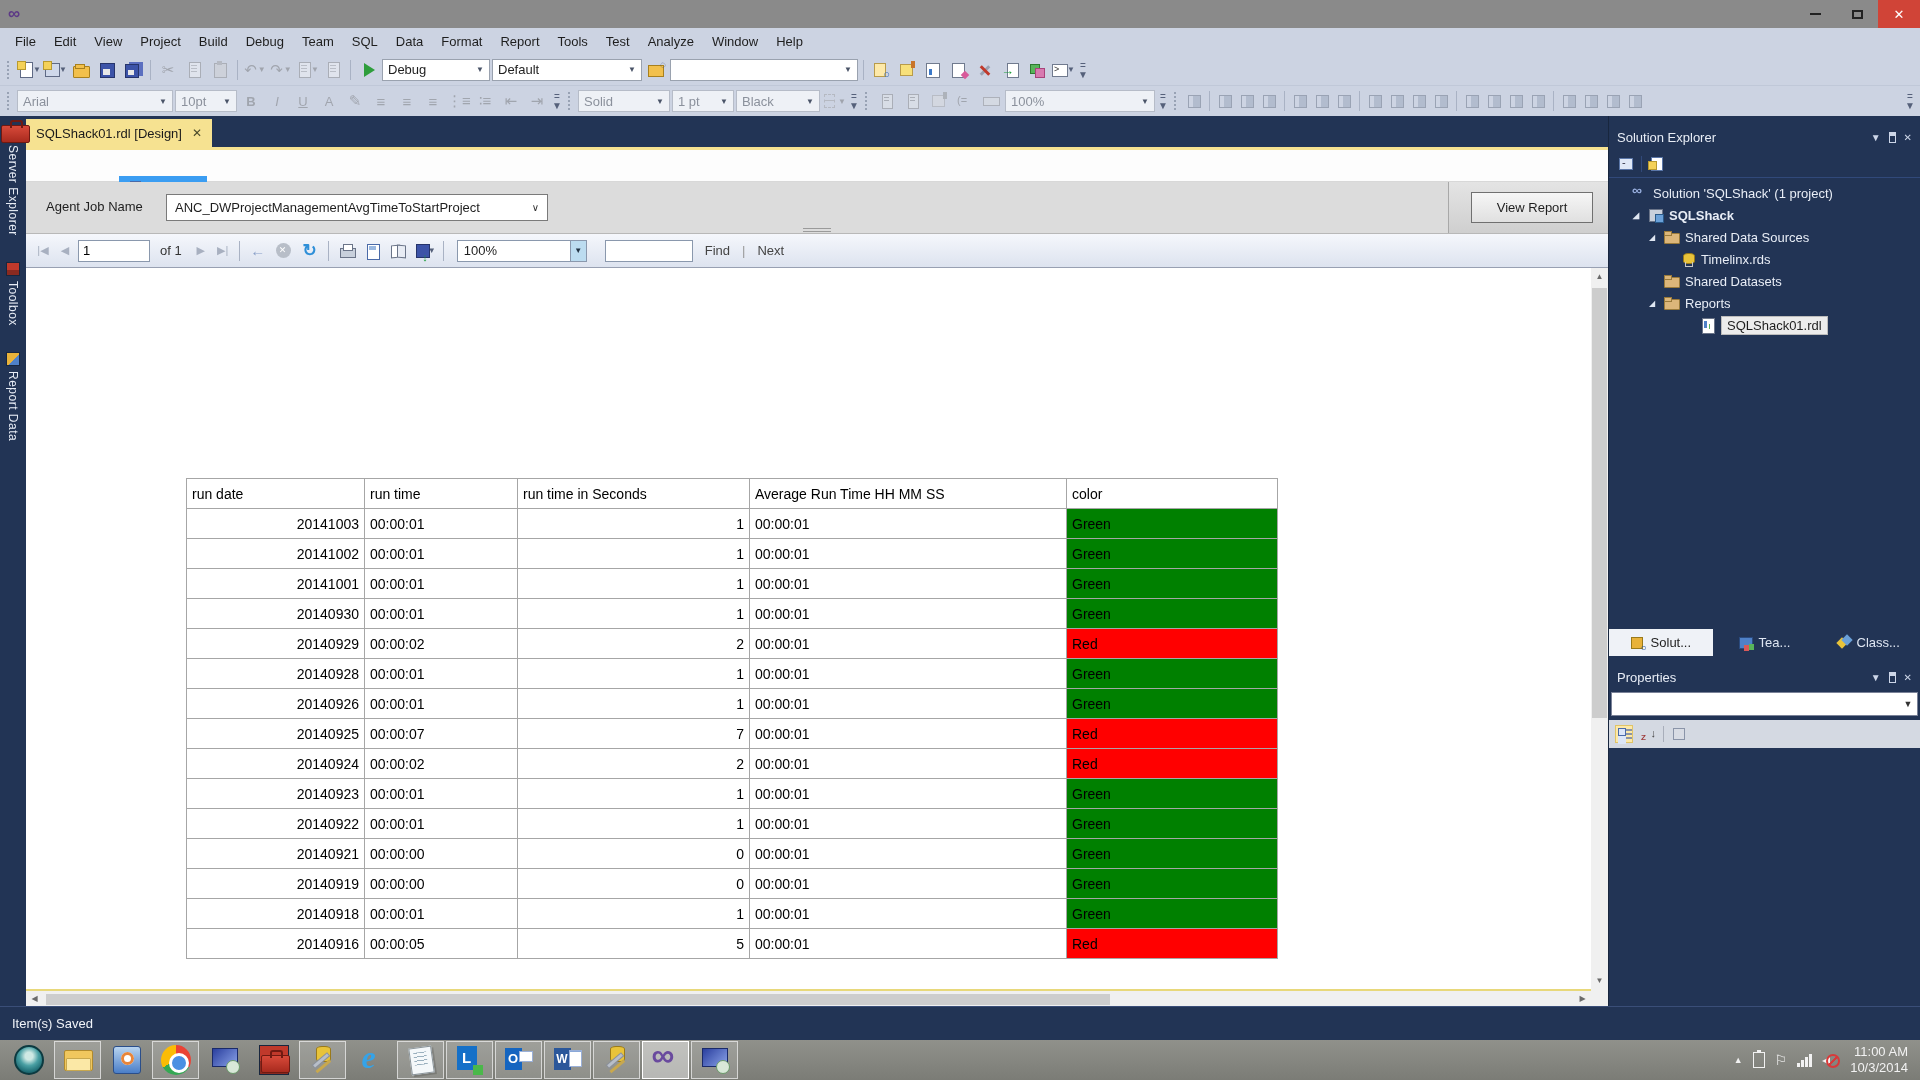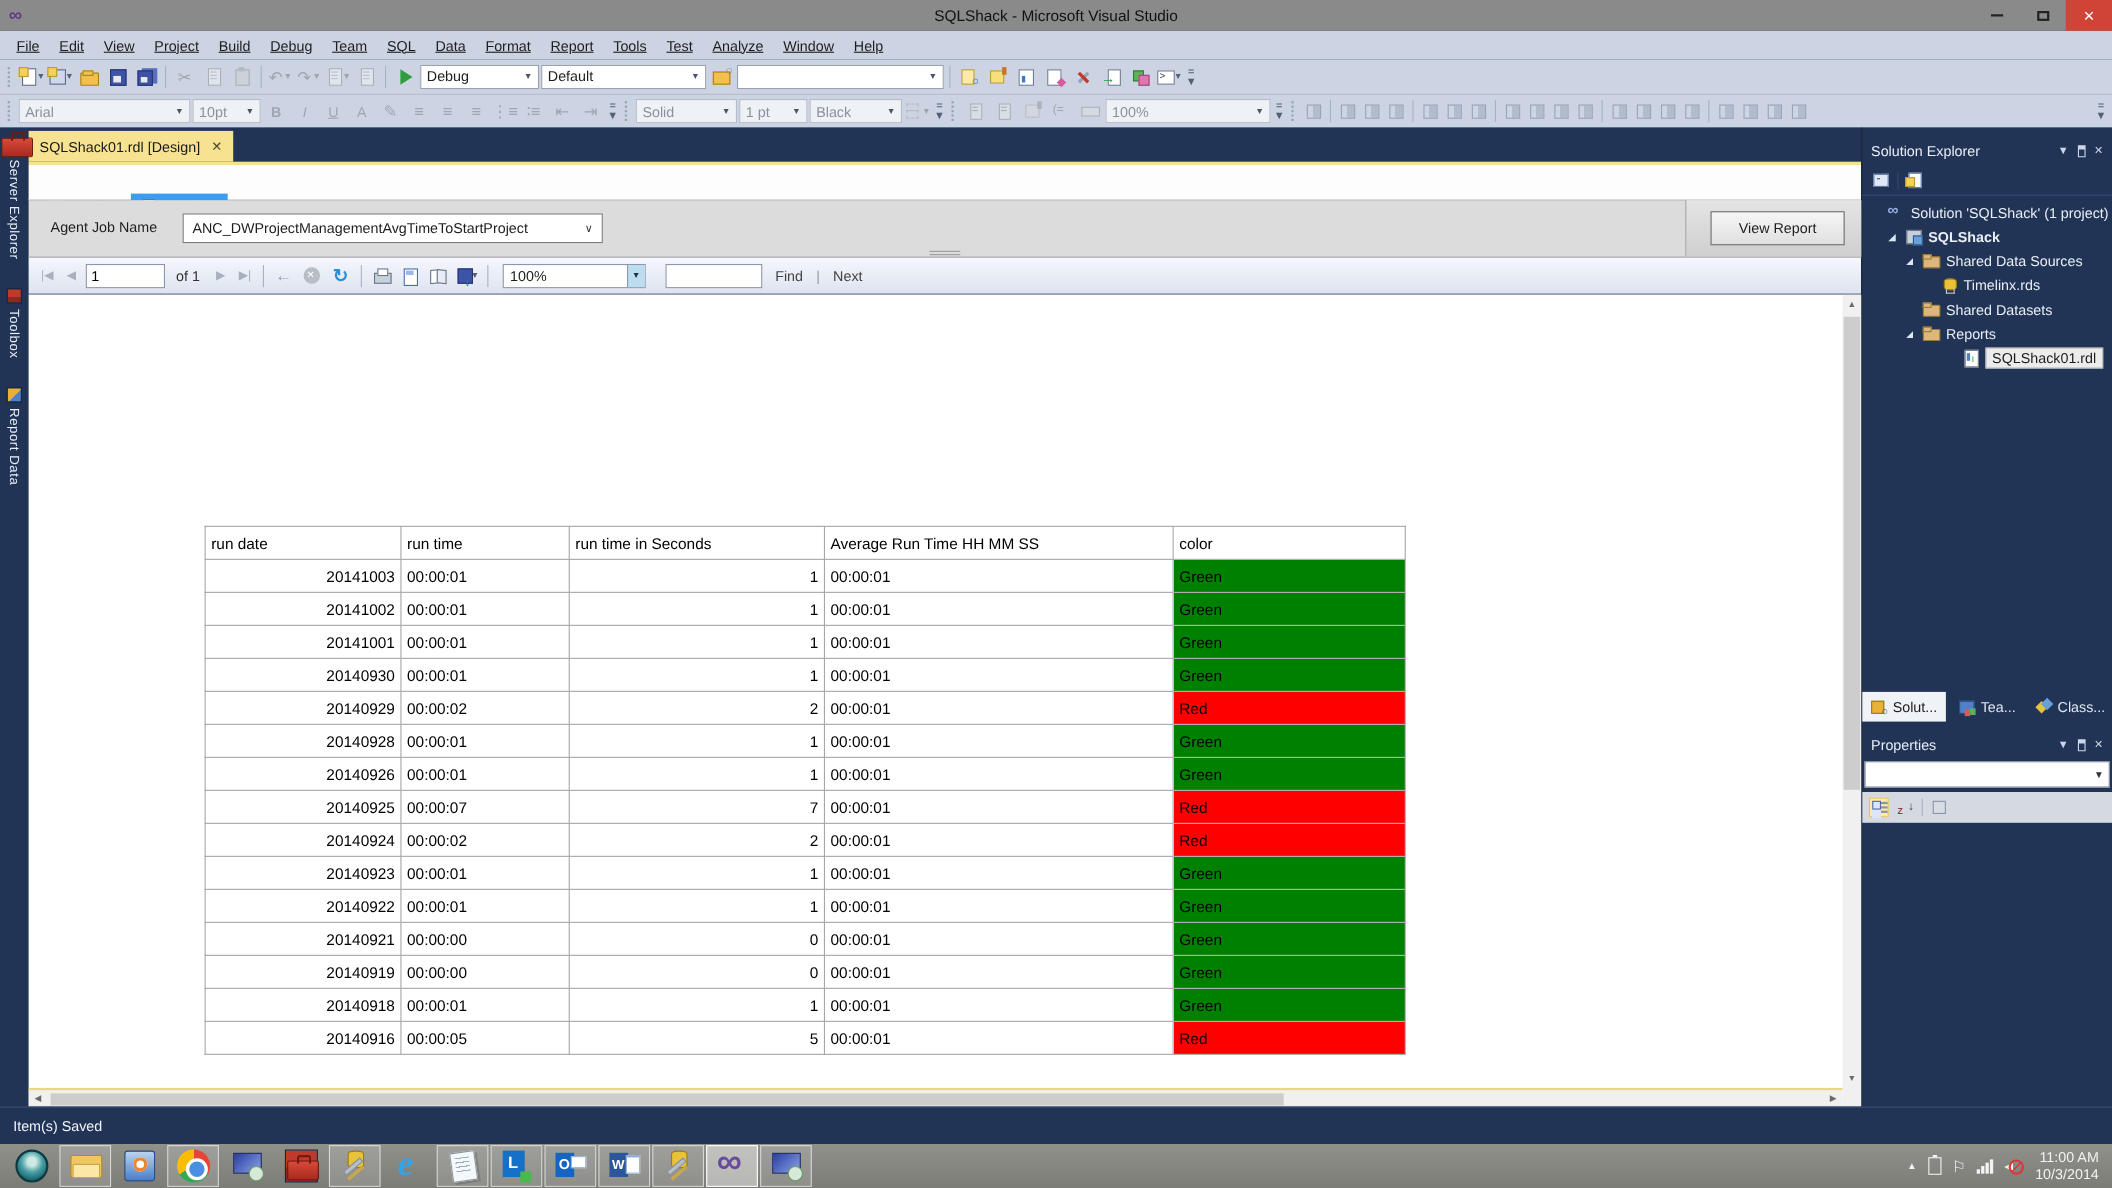--- a/index.html
+++ b/index.html
@@ -11,21 +11,21 @@
   .vs-logo { width:18px; height:18px; margin-left:8px; font-size:17px; font-weight:bold; color:#5d3a86; line-height:18px; }
   .win-title { position:absolute; left:0; right:0; text-align:center; color:#111; font-size:14px; }
   .win-btns { margin-left:auto; display:flex; height:100%; z-index:2; }
   .win-btn { width:42px; height:100%; display:flex; align-items:center; justify-content:center; color:#222; font-size:12px; }
   .win-btn.close { background:#d04437; color:#fff; font-size:13px; }
   .min-glyph { width:11px; height:2px; background:#222; }
   .max-glyph { width:11px; height:9px; border:2px solid #222; }
 
   
   .menubar { height:26px; background:#ccd3e2; display:flex; align-items:center; padding-left:6px; }
-  .menu-item { padding:16px 9px; height:100%; display:flex; align-items:center; cursor:default;text-decoration:underline; }
+  .menu-item { padding:16px 9px; height:100%; display:flex; align-items:center; cursor:default; }
 
   
   .tb { background:#ccd3e2; display:flex; align-items:center; gap:2px; padding:0 4px; }
   .tb1 { height:32px; border-bottom:1px solid #c0c8d8; }
   .tb2 { height:30px; }
   .grip { width:5px; height:18px; border-left:2px dotted #98a2b4; margin:0 3px; }
   .sep { width:1px; height:20px; background:#a9b2c4; margin:0 3px; }
   .ti { width:24px; height:24px; display:flex; align-items:center; justify-content:center; position:relative; border-radius:2px; }
   .ti.dis { opacity:.4; filter:grayscale(1); }
   .glyph { font-size:15px; color:#5a6270; }
@@ -160,21 +160,21 @@
   
   .vscroll { position:absolute; top:0; right:0; bottom:17px; width:17px; background:#f0f0f0; }
   .vscroll .sb-btn { height:17px; display:flex; align-items:center; justify-content:center; font-size:8px; color:#6a6a6a; }
   .vthumb { position:absolute; left:1px; right:1px; top:20px; height:430px; background:#cdcdcd; }
   .hscroll { position:absolute; left:0; right:17px; bottom:0; height:17px; background:#f0f0f0; display:flex; align-items:center; border-top:2px solid #e8d87a; }
   .hscroll .sb-btn { width:17px; text-align:center; font-size:8px; color:#6a6a6a; }
   .hthumb { position:absolute; left:20px; top:3px; height:11px; width:68%; background:#cdcdcd; }
   .corner { position:absolute; right:0; bottom:0; width:17px; height:17px; background:#f0f0f0; }
 
   
-  .rightpanel { width:228px; background:#223455; display:flex; flex-direction:column; color:#e8edf6; border-left:1px solid #18263e; }
+  .rightpanel { width:312px; background:#223455; display:flex; flex-direction:column; color:#e8edf6; border-left:1px solid #18263e; }
   .pane-title { height:26px; display:flex; align-items:center; padding:0 8px; gap:8px; margin-top:8px; }
   .pane-title .t { flex:1; font-size:13px; }
   .pane-glyph { font-size:10px; color:#cdd6e8; }
   .pin-glyph { width:7px; height:11px; border:1px solid #cdd6e8; border-top-width:4px; }
   .se-toolbar { height:28px; display:flex; align-items:center; gap:6px; padding:0 8px; border-bottom:1px solid #31497a; }
   .se-toolbar .vdiv { width:1px; height:16px; background:#31497a; }
   .tree { margin-top:4px; }
   .tree-item { height:22px; display:flex; align-items:center; gap:5px; font-size:13px; white-space:nowrap; }
   .tree-item.bold { font-weight:bold; }
   .tree-item.selected .tree-label { background:#ececec; color:#1e1e1e; border:1px solid #bcbcbc; padding:1px 5px; }
@@ -252,21 +252,20 @@
   .tray-speaker { position:relative; width:18px; height:16px; }
   .tray-speaker:before { content:""; position:absolute; left:0; top:5px; border-top:4px solid transparent; border-bottom:4px solid transparent; border-right:8px solid #f2f2f2; }
   .tray-speaker:after { content:""; position:absolute; right:0; top:2px; width:10px; height:10px; border:2px solid #d83a3a; border-radius:50%; background:linear-gradient(135deg, transparent 44%, #d83a3a 44%, #d83a3a 56%, transparent 56%); }
   .clock { text-align:right; font-size:13px; line-height:16px; }
 </style>
 </head>
 <body>
 
 <div class="titlebar">
   <div class="vs-logo">∞</div>
-  <div class="win-title">SQLShack - Microsoft Visual Studio</div>
   <div class="win-btns">
     <div class="win-btn">
         <span class="min-glyph"></span>
       </div>
     <div class="win-btn">
         <span class="max-glyph"></span>
       </div>
     <div class="win-btn close">✕</div>
   </div>
 </div>

